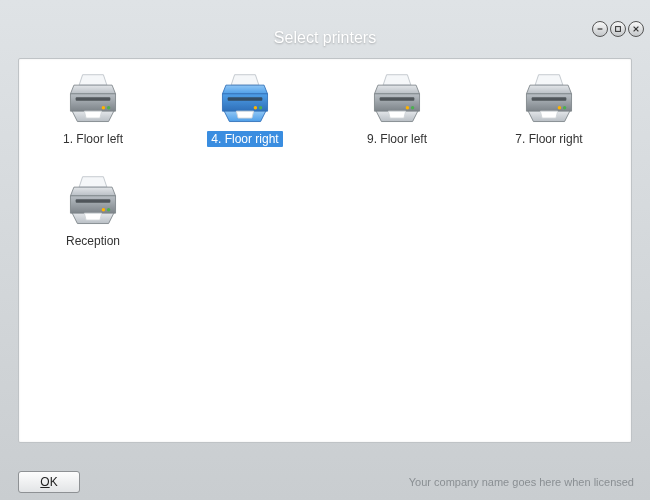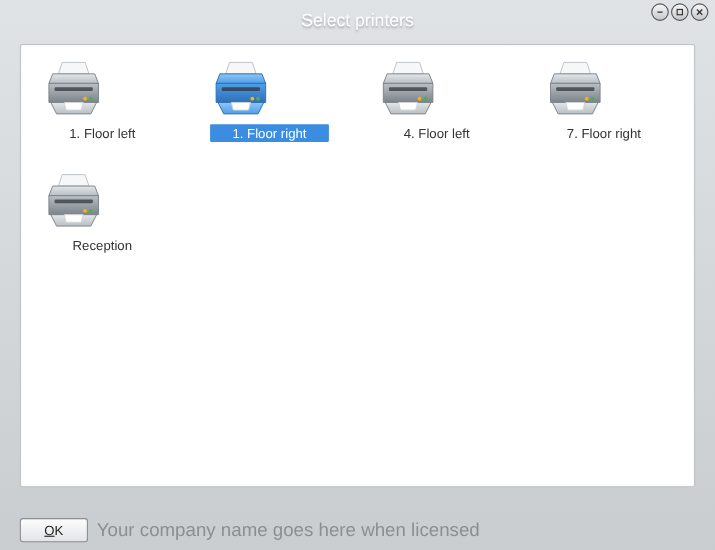--- a/index.html
+++ b/index.html
@@ -20,20 +20,21 @@
     background: linear-gradient(to bottom, #dfe3e6 0%, #c9cdd0 100%);
     display: flex;
     flex-direction: column;
   }
   .titlebar {
     height: 40px;
     position: relative;
     display: flex;
     align-items: center;
     justify-content: center;
+    margin-top: 18px;
   }
   .title {
     color: #ffffff;
     font-size: 16px;
     text-shadow: 0 1px 2px rgba(0,0,0,0.25);
   }
   .win-controls {
     position: absolute;
     top: 3px;
     right: 6px;
@@ -67,20 +68,21 @@
   }
   .grid {
     display: flex;
     flex-wrap: wrap;
     gap: 28px 44px;
   }
   .printer {
     width: 108px;
     display: flex;
     flex-direction: column;
+    align-items: center;
     cursor: pointer;
   }
   .printer .icon {
     width: 56px;
     height: 52px;
   }
   .printer .label {
     margin-top: 6px;
     padding: 1px 4px;
     white-space: nowrap;
@@ -109,23 +111,23 @@
     font-size: 12px;
     display: flex;
     align-items: center;
     justify-content: center;
     cursor: pointer;
     color: #222;
   }
   .btn .ul { text-decoration: underline; }
   .footer-text {
     flex: 1;
-    text-align: left;
+    text-align: right;
     color: #8a8f93;
-    font-size: 17px;
+    font-size: 11px;
   }
 </style>
 </head>
 <body>
 
 <div class="window">
 
   <div class="titlebar">
     <span class="title">Select printers</span>
     <div class="win-controls">
@@ -203,21 +205,21 @@
 
   <rect x="12" y="28" width="40" height="4" rx="1" fill="#2b3034" opacity="0.7"></rect>
 
   <circle cx="50" cy="40" r="2" fill="#4caf50"></circle>
   <circle cx="44" cy="40" r="2" fill="#ffb300"></circle>
 
   <path d="M8 44 L56 44 L50 56 L14 56 Z" fill="url(#g2s)" stroke="#2f6fb8"></path>
 
   <polygon points="22,44 42,44 40,52 24,52" fill="#ffffff" stroke="#cfd4d8"></polygon>
 </svg></div>
-          <div class="label">1. Floor right</div>
+          <div class="label">4. Floor right</div>
         </div>
         <div class="printer">
           <div class="icon">
 <svg viewBox="0 0 64 60" width="56" height="52">
   <defs>
     <linearGradient id="g1" x1="0" y1="0" x2="0" y2="1">
       <stop offset="0" stop-color="#b9bfc5"></stop>
       <stop offset="1" stop-color="#7d8489"></stop>
     </linearGradient>
     <linearGradient id="g2" x1="0" y1="0" x2="0" y2="1">
@@ -234,21 +236,21 @@
 
   <rect x="12" y="28" width="40" height="4" rx="1" fill="#2b3034" opacity="0.7"></rect>
 
   <circle cx="50" cy="40" r="2" fill="#4caf50"></circle>
   <circle cx="44" cy="40" r="2" fill="#ffb300"></circle>
 
   <path d="M8 44 L56 44 L50 56 L14 56 Z" fill="url(#g2)" stroke="#7d8489"></path>
 
   <polygon points="22,44 42,44 40,52 24,52" fill="#ffffff" stroke="#cfd4d8"></polygon>
 </svg></div>
-          <div class="label">4. Floor left</div>
+          <div class="label">9. Floor left</div>
         </div>
         <div class="printer">
           <div class="icon">
 <svg viewBox="0 0 64 60" width="56" height="52">
   <defs>
     <linearGradient id="g1" x1="0" y1="0" x2="0" y2="1">
       <stop offset="0" stop-color="#b9bfc5"></stop>
       <stop offset="1" stop-color="#7d8489"></stop>
     </linearGradient>
     <linearGradient id="g2" x1="0" y1="0" x2="0" y2="1">

